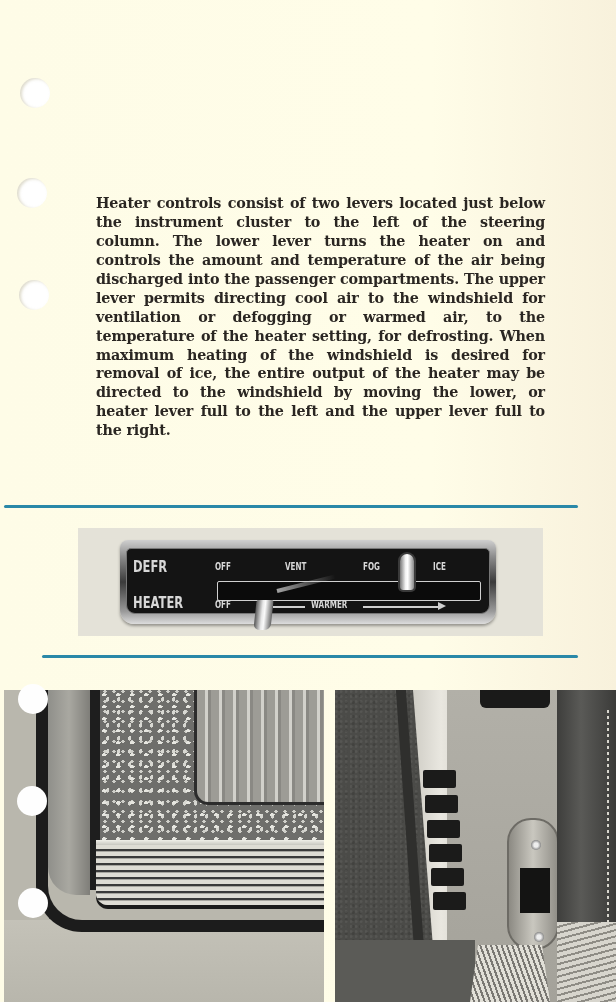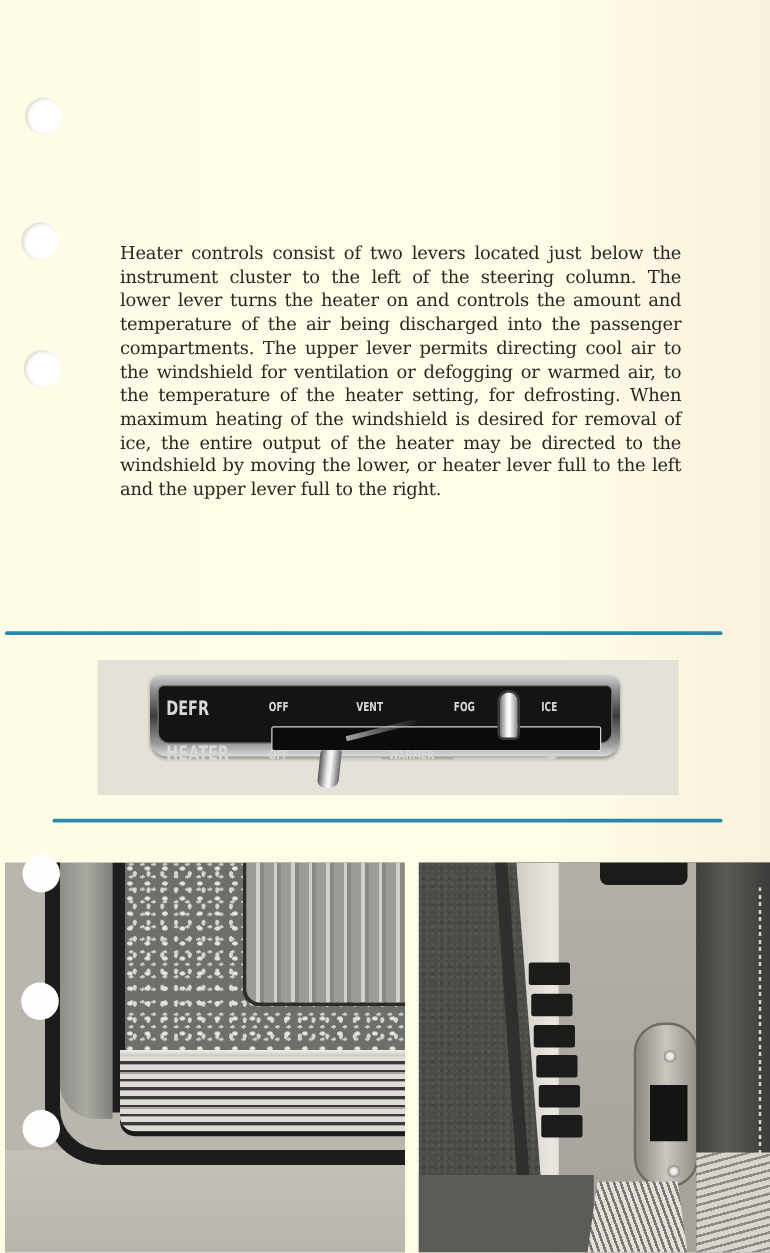--- a/index.html
+++ b/index.html
@@ -15,32 +15,32 @@
   .punch-hole {
     position: absolute; width: 30px; height: 30px; border-radius: 50%;
     background: #ffffff;
     box-shadow: inset 2px 1px 3px rgba(200,195,170,0.6);
   }
   .punch-hole.over-photo { box-shadow: none; background: #fefefe; }
 
   .body-text {
     position: absolute; left: 96px; top: 180px; width: 449px;
     font-size: 14.3px; line-height: 18.9px; color: #2a2622;
-    text-align: justify; font-weight: normal; letter-spacing: -0.15px;
+    text-align: justify; font-weight: bold; letter-spacing: -0.15px;
   }
   .rule {
     position: absolute; height: 3px; background: #2a88a8; border-radius: 2px;
   }
 
   .panel-figure {
     position: absolute; left: 78px; top: 528px; width: 465px; height: 108px;
     background: #e4e2d8;
   }
   .bezel {
-    position: absolute; left: 42px; top: 12px; width: 376px; height: 65px;
+    position: absolute; left: 42px; top: 12px; width: 376px; height: 84px;
     border-radius: 8px 8px 14px 14px;
     background: linear-gradient(180deg, #cfcfcf 0%, #8c8c8c 20%, #3b3b3b 50%, #9a9a9a 85%, #dcdcdc 100%);
     box-shadow: 0 2px 3px rgba(0,0,0,0.35);
   }
   .bezel-inner {
     position: absolute; left: 6px; top: 8px; right: 6px; bottom: 10px;
     background: #141414; border-radius: 5px 5px 9px 9px;
     border: 1px solid #777;
   }
   .lbl {

